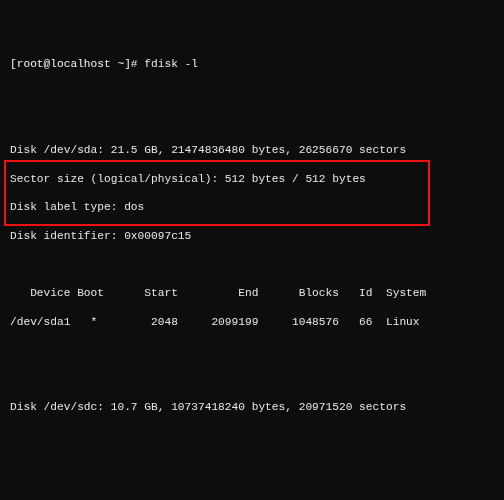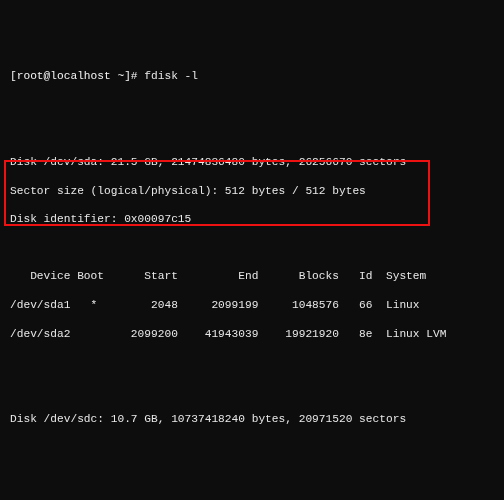--- a/index.html
+++ b/index.html
@@ -3,21 +3,21 @@
 <meta charset="utf-8">
 <style>
   html,body{margin:0;padding:0;background:#0a0a0a;}
   body{width:504px;height:500px;overflow:hidden;}
   .term{
     background:#0d0d0d;
     color:#e8e8e8;
     font-family:Consolas,Menlo,Monaco,"Courier New",monospace;
     font-size:11.2px;
     line-height:1.28;
-    padding:12px 10px;
+    padding:0 10px;
     box-sizing:border-box;
     width:504px;
     height:500px;
     white-space:pre;
     position:relative;
   }
   .line{white-space:pre;}
   .prompt-user{color:#f5f5f5;}
   .cmd{color:#e8e8e8;}
   .hl-box{
@@ -34,25 +34,25 @@
 <div class="term">
 
 
 
 <div class="line"><span class="prompt-user">[root@localhost ~]#</span> <span class="cmd">fdisk -l</span></div>
 <div class="blank"></div>
 
 
 <div class="line">Disk /dev/sda: 21.5 GB, 21474836480 bytes, 26256670 sectors</div>
 <div class="line">Sector size (logical/physical): 512 bytes / 512 bytes</div>
+<div class="line">Disk label type: dos</div>
 <div class="line">Disk identifier: 0x00097c15</div>
 <div class="blank"></div>
 <div class="row">   Device Boot      Start         End      Blocks   Id  System</div>
 <div class="row">/dev/sda1   *        2048     2099199     1048576   66  Linux</div>
-<div class="row">/dev/sda2         2099200    41943039    19921920   8e  Linux LVM</div>
 <div class="blank"></div>
 
 
 <div class="line">Disk /dev/sdc: 10.7 GB, 10737418240 bytes, 20971520 sectors</div>
 
 
 
 
 
 

